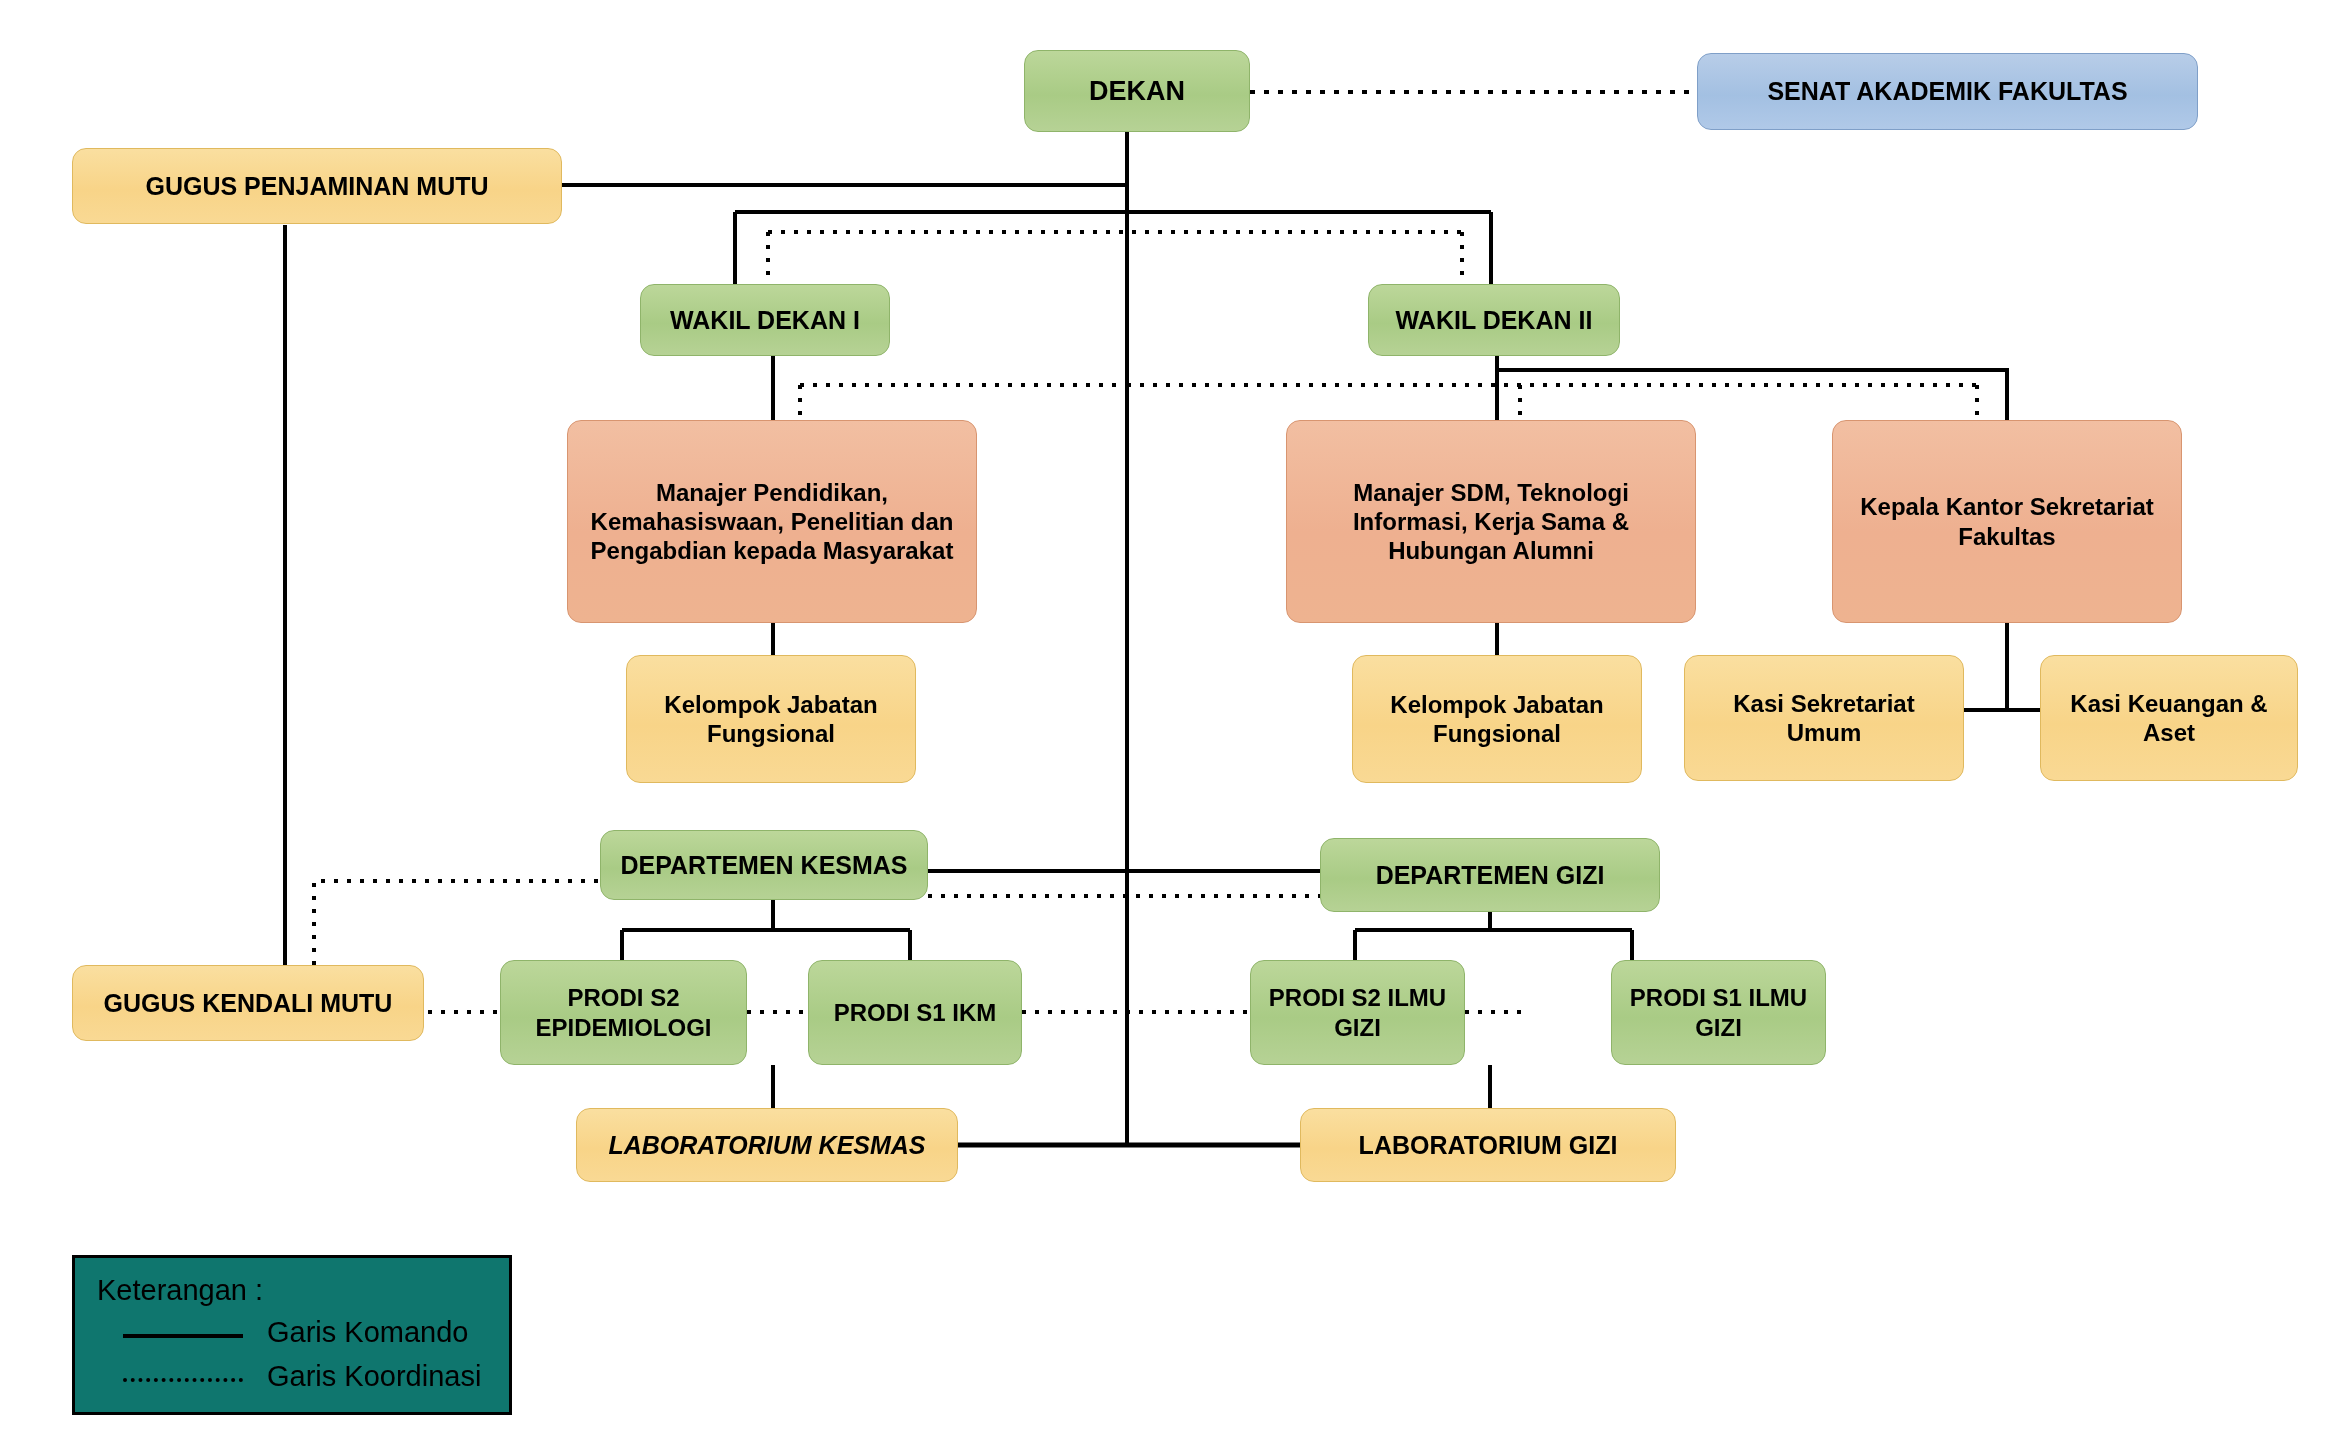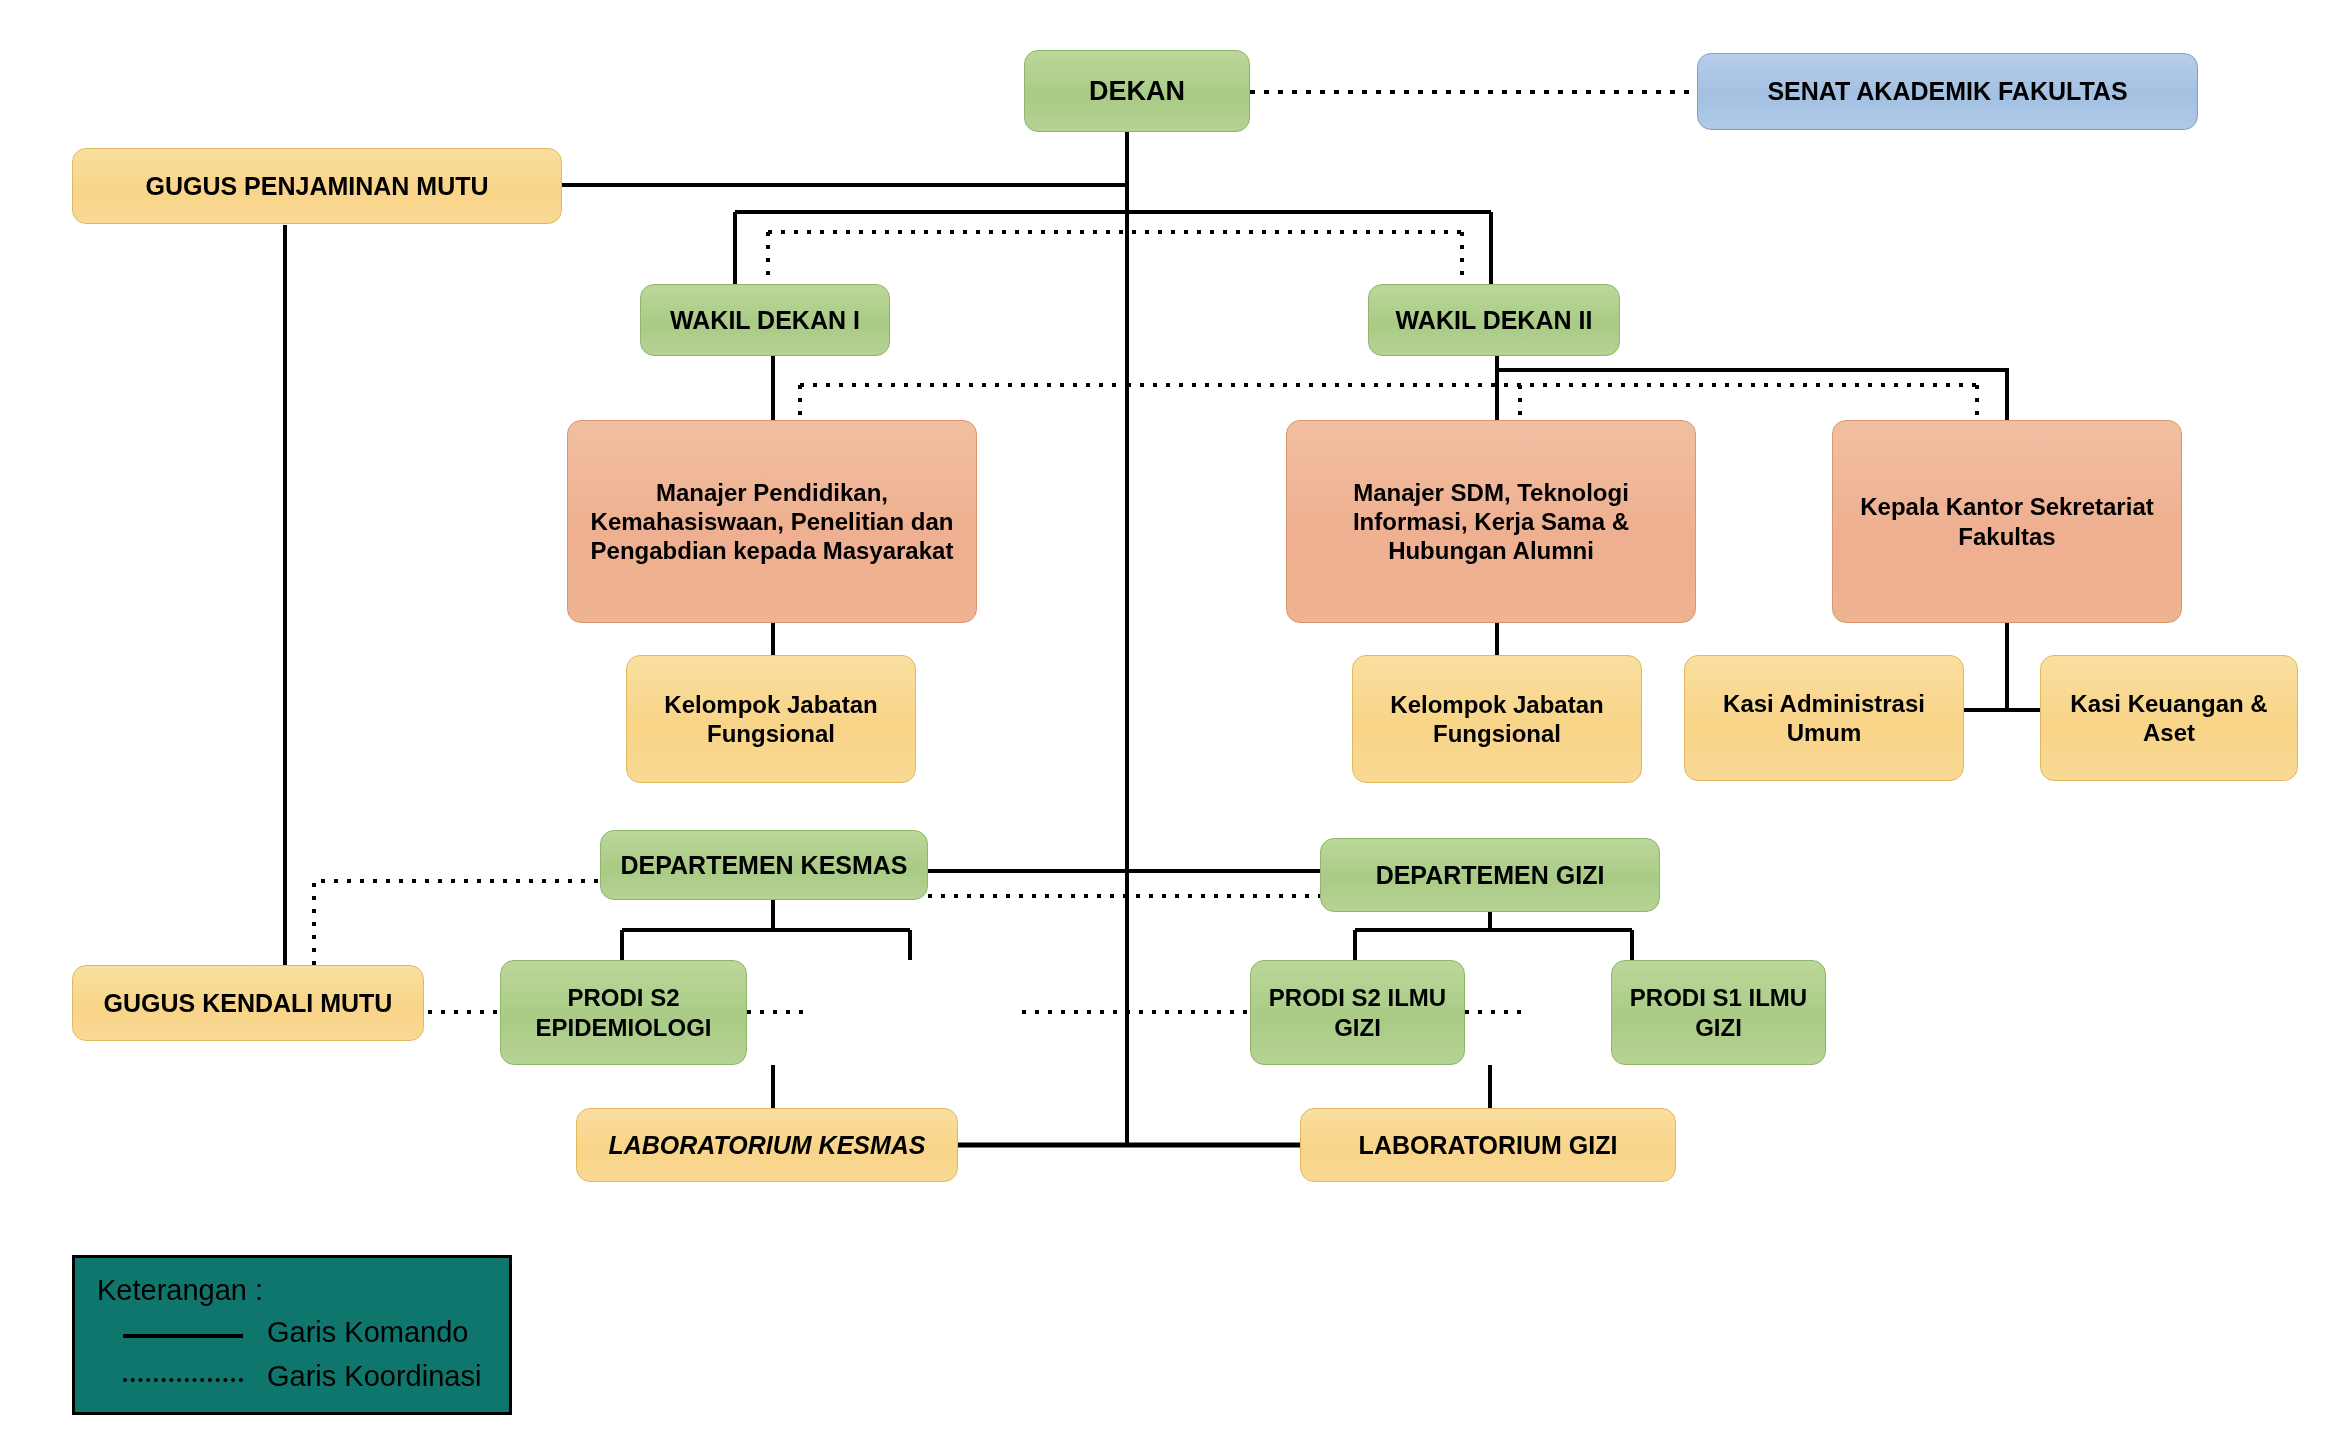--- a/index.html
+++ b/index.html
@@ -137,21 +137,21 @@
 
   <div class="node yellow fs-sm" style="left:626px;top:655px;width:290px;height:128px;">
     <span>Kelompok Jabatan Fungsional</span>
   </div>
 
   <div class="node yellow fs-sm" style="left:1352px;top:655px;width:290px;height:128px;">
     <span>Kelompok Jabatan Fungsional</span>
   </div>
 
   <div class="node yellow fs-sm" style="left:1684px;top:655px;width:280px;height:126px;">
-    <span>Kasi Administrasi Umum</span>
+    <span>Kasi Sekretariat Umum</span>
   </div>
 
   <div class="node yellow fs-sm" style="left:2040px;top:655px;width:258px;height:126px;">
     <span>Kasi Keuangan &amp; Aset</span>
   </div>
 
   <div class="node green fs-mid" style="left:600px;top:830px;width:328px;height:70px;">
     <span>DEPARTEMEN KESMAS</span>
   </div>
 
@@ -160,20 +160,23 @@
   </div>
 
   <div class="node yellow fs-mid" style="left:72px;top:965px;width:352px;height:76px;">
     <span>GUGUS KENDALI MUTU</span>
   </div>
 
   <div class="node green fs-sm" style="left:500px;top:960px;width:247px;height:105px;">
     <span>PRODI S2 EPIDEMIOLOGI</span>
   </div>
 
+  <div class="node green fs-sm" style="left:808px;top:960px;width:214px;height:105px;">
+    <span>PRODI S1 IKM</span>
+  </div>
 
   <div class="node green fs-sm" style="left:1250px;top:960px;width:215px;height:105px;">
     <span>PRODI S2 ILMU GIZI</span>
   </div>
 
   <div class="node green fs-sm" style="left:1611px;top:960px;width:215px;height:105px;justify-content:flex-end;">
     <span>PRODI S1 ILMU GIZI</span>
   </div>
 
   <div class="node yellow fs-mid" style="left:576px;top:1108px;width:382px;height:74px;font-style:italic;">

